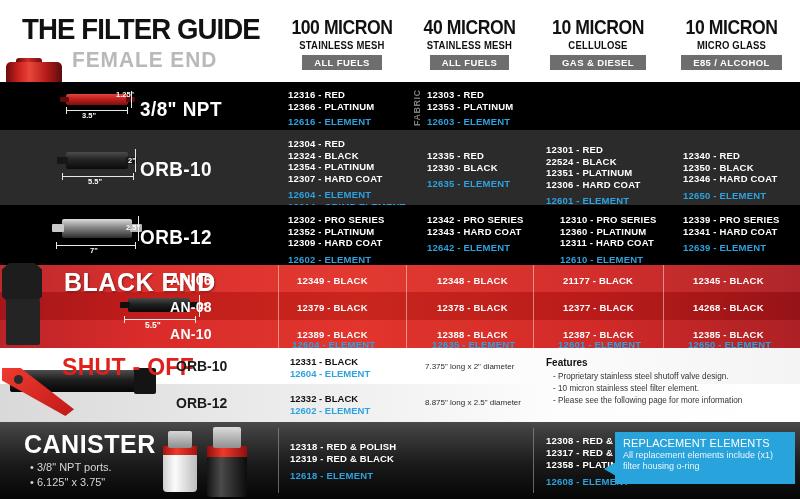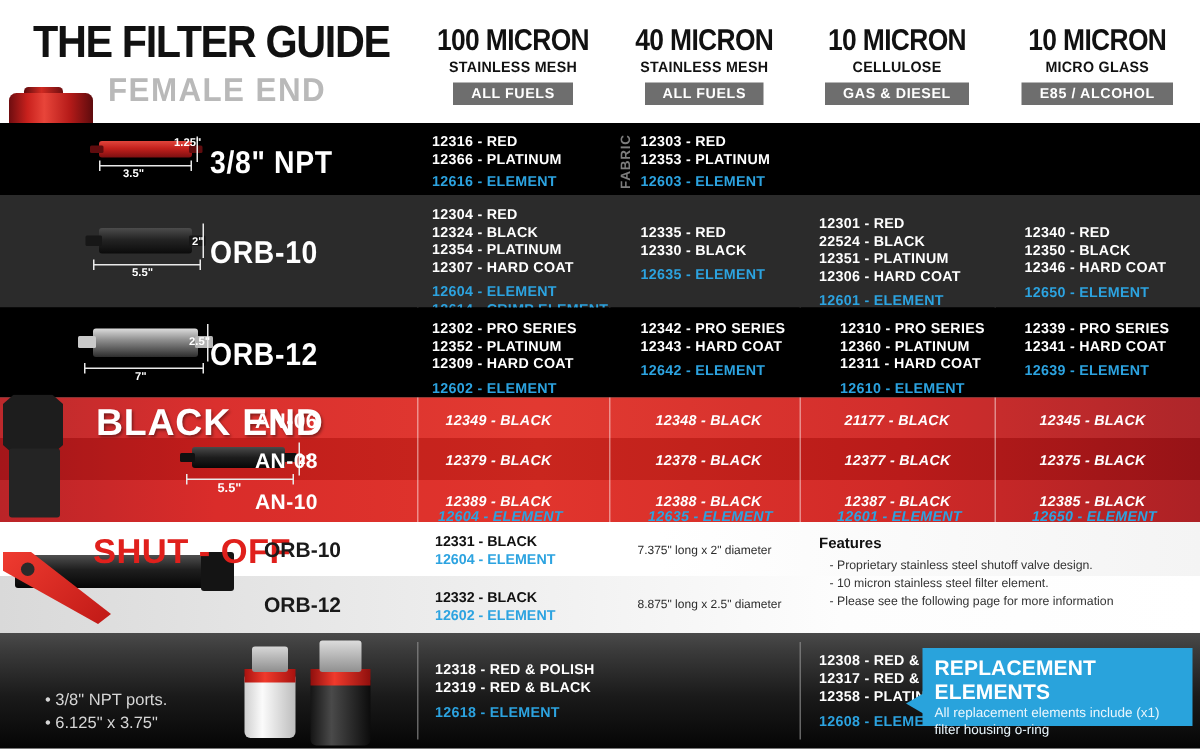--- a/index.html
+++ b/index.html
@@ -70,21 +70,21 @@
           background:linear-gradient(90deg,#b7191d 0%,#d8211f 18%,#e02b22 45%,#cf1f1d 75%,#a8161a 100%); }
   .male .stripe { position:absolute; left:0; width:800px; }
   .male .s1 { top:0;  height:27px; background:rgba(255,255,255,0.07); }
   .male .s2 { top:27px; height:28px; background:rgba(0,0,0,0.10); }
   .male .s3 { top:55px; height:28px; background:rgba(255,255,255,0.05); }
   .male-title {
     position:absolute; left:64px; top:3px; color:#fff; font-weight:bold;
     font-size:25px; letter-spacing:0.5px; text-shadow:1px 1px 2px rgba(0,0,0,.4);
   }
   .male-label { position:absolute; left:170px; color:#fff; font-weight:bold; font-size:14px; letter-spacing:0.3px; }
-  .mcell { position:absolute; color:#fff; font-weight:bold; font-size:9.5px; letter-spacing:0.2px;font-style:italic; }
+  .mcell { position:absolute; color:#fff; font-weight:bold; font-size:9.5px; letter-spacing:0.2px; }
   .mcell.el { color:#2ca3e0; }
 
   
   .shut { position:absolute; left:0; top:348px; width:800px; height:74px; background:#fff; }
   .shut .sr1 { position:absolute; left:0; top:0; width:800px; height:36px;
                background:linear-gradient(90deg,#ffffff 0%,#ffffff 55%,#f4f4f4 100%); }
   .shut .sr2 { position:absolute; left:0; top:36px; width:800px; height:38px;
                background:linear-gradient(90deg,#d9d9d9 0%,#e9e9e9 30%,#fdfdfd 70%,#ffffff 100%); }
   .shut-title { position:absolute; left:62px; top:6px; color:#e0201c; font-weight:bold; font-size:23px; letter-spacing:0.3px; }
   .shut-label { position:absolute; left:176px; color:#1a1a1a; font-weight:bold; font-size:14px; }
@@ -97,21 +97,21 @@
   
   .can { position:absolute; left:0; top:422px; width:800px; height:77px;
          background:linear-gradient(180deg,#4a4a4a 0%,#3a3a3a 16%,#1a1a1a 55%,#050505 100%); }
   .can-title { position:absolute; left:24px; top:8px; color:#fff; font-weight:bold; font-size:25px; letter-spacing:0.5px; }
   .can-b { position:absolute; left:30px; color:#d6d6d6; font-size:11px; }
   .ccell { position:absolute; color:#fff; font-weight:bold; font-size:9.5px; line-height:12px; letter-spacing:0.2px; }
   .ccell .el { color:#2ca3e0; }
   .can-div { position:absolute; width:1px; background:#8c8c8c; opacity:.7; }
 
   .repl { position:absolute; right:5px; top:432px; width:180px; height:52px; background:#29a3dc; }
-  .repl .rt { color:#fff; font-weight:bold; font-size:14px; letter-spacing:0.1px; padding:5px 8px 0 8px; }
+  .repl .rt { color:#fff; font-weight:normal; font-size:11px; letter-spacing:0.1px; padding:5px 8px 0 8px; }
   .repl .rb { color:#e9f6fd; font-size:9px; line-height:11px; padding:1px 8px 0 8px; }
   .repl:after { content:""; position:absolute; left:-11px; bottom:8px; width:0; height:0;
     border-top:7px solid transparent; border-bottom:7px solid transparent; border-right:12px solid #29a3dc; }
 
   
   .art { position:absolute; }
   .bigfilter { position:absolute; left:6px; top:62px; width:56px; height:190px;
     background:linear-gradient(90deg,#6e0d10 0%,#c9211d 22%,#e8453a 42%,#b61b19 72%,#5d0b0d 100%);
     border-radius:5px 5px 3px 3px; }
   .bigcap { position:absolute; left:16px; top:58px; width:26px; height:22px;
@@ -312,21 +312,21 @@
     <div class="mcell" style="left:437px;top:37px;">12378 - BLACK</div>
     <div class="mcell" style="left:437px;top:64px;">12388 - BLACK</div>
     <div class="mcell el" style="left:432px;top:74px;color:#2ca3e0;">12635 - ELEMENT</div>
 
     <div class="mcell" style="left:563px;top:10px;">21177 - BLACK</div>
     <div class="mcell" style="left:563px;top:37px;">12377 - BLACK</div>
     <div class="mcell" style="left:563px;top:64px;">12387 - BLACK</div>
     <div class="mcell el" style="left:558px;top:74px;color:#2ca3e0;">12601 - ELEMENT</div>
 
     <div class="mcell" style="left:693px;top:10px;">12345 - BLACK</div>
-    <div class="mcell" style="left:693px;top:37px;">12375 - BLACK</div>
+    <div class="mcell" style="left:693px;top:37px;">14268 - BLACK</div>
     <div class="mcell" style="left:693px;top:64px;text-align:right;">12385 - BLACK</div>
     <div class="mcell el" style="left:688px;top:74px;color:#2ca3e0;">12650 - ELEMENT</div>
   </div>
 
   <div class="shut">
     <div class="sr1"></div>
     <div class="sr2"></div>
 
     <div class="art" style="left:10px;top:22px;width:130px;height:22px;border-radius:2px;
       background:linear-gradient(180deg,#4f4f4f,#1e1e1e 45%,#060606);"></div>
@@ -353,20 +353,21 @@
     <div class="sdim" style="left:425px;top:14px;">7.375" long x 2" diameter</div>
     <div class="sdim" style="left:425px;top:50px;">8.875" long x 2.5" diameter</div>
 
     <div class="feat-h" style="left:546px;top:9px;">Features</div>
     <div class="feat-l" style="left:553px;top:23px;">- Proprietary stainless steel shutoff valve design.</div>
     <div class="feat-l" style="left:553px;top:35px;">- 10 micron stainless steel filter element.</div>
     <div class="feat-l" style="left:553px;top:47px;">- Please see the following page for more information</div>
   </div>
 
   <div class="can">
+    <div class="can-title">CANISTER</div>
     <div class="can-b" style="top:39px;">• 3/8" NPT ports.</div>
     <div class="can-b" style="top:54px;">• 6.125" x 3.75"</div>
 
     <div class="art" style="left:163px;top:28px;width:34px;height:42px;border-radius:2px 2px 4px 4px;
       background:linear-gradient(90deg,#cfcfcf,#fbfbfb 35%,#bdbdbd);"></div>
     <div class="art" style="left:163px;top:24px;width:34px;height:9px;background:linear-gradient(90deg,#a8120f,#ef3a2c 40%,#a8120f);"></div>
     <div class="art" style="left:168px;top:9px;width:24px;height:17px;background:linear-gradient(180deg,#d7d7d7,#8e8e8e);border-radius:2px;"></div>
 
     <div class="art" style="left:207px;top:30px;width:40px;height:45px;border-radius:2px 2px 4px 4px;
       background:linear-gradient(90deg,#151515,#4a4a4a 35%,#0c0c0c);"></div>

